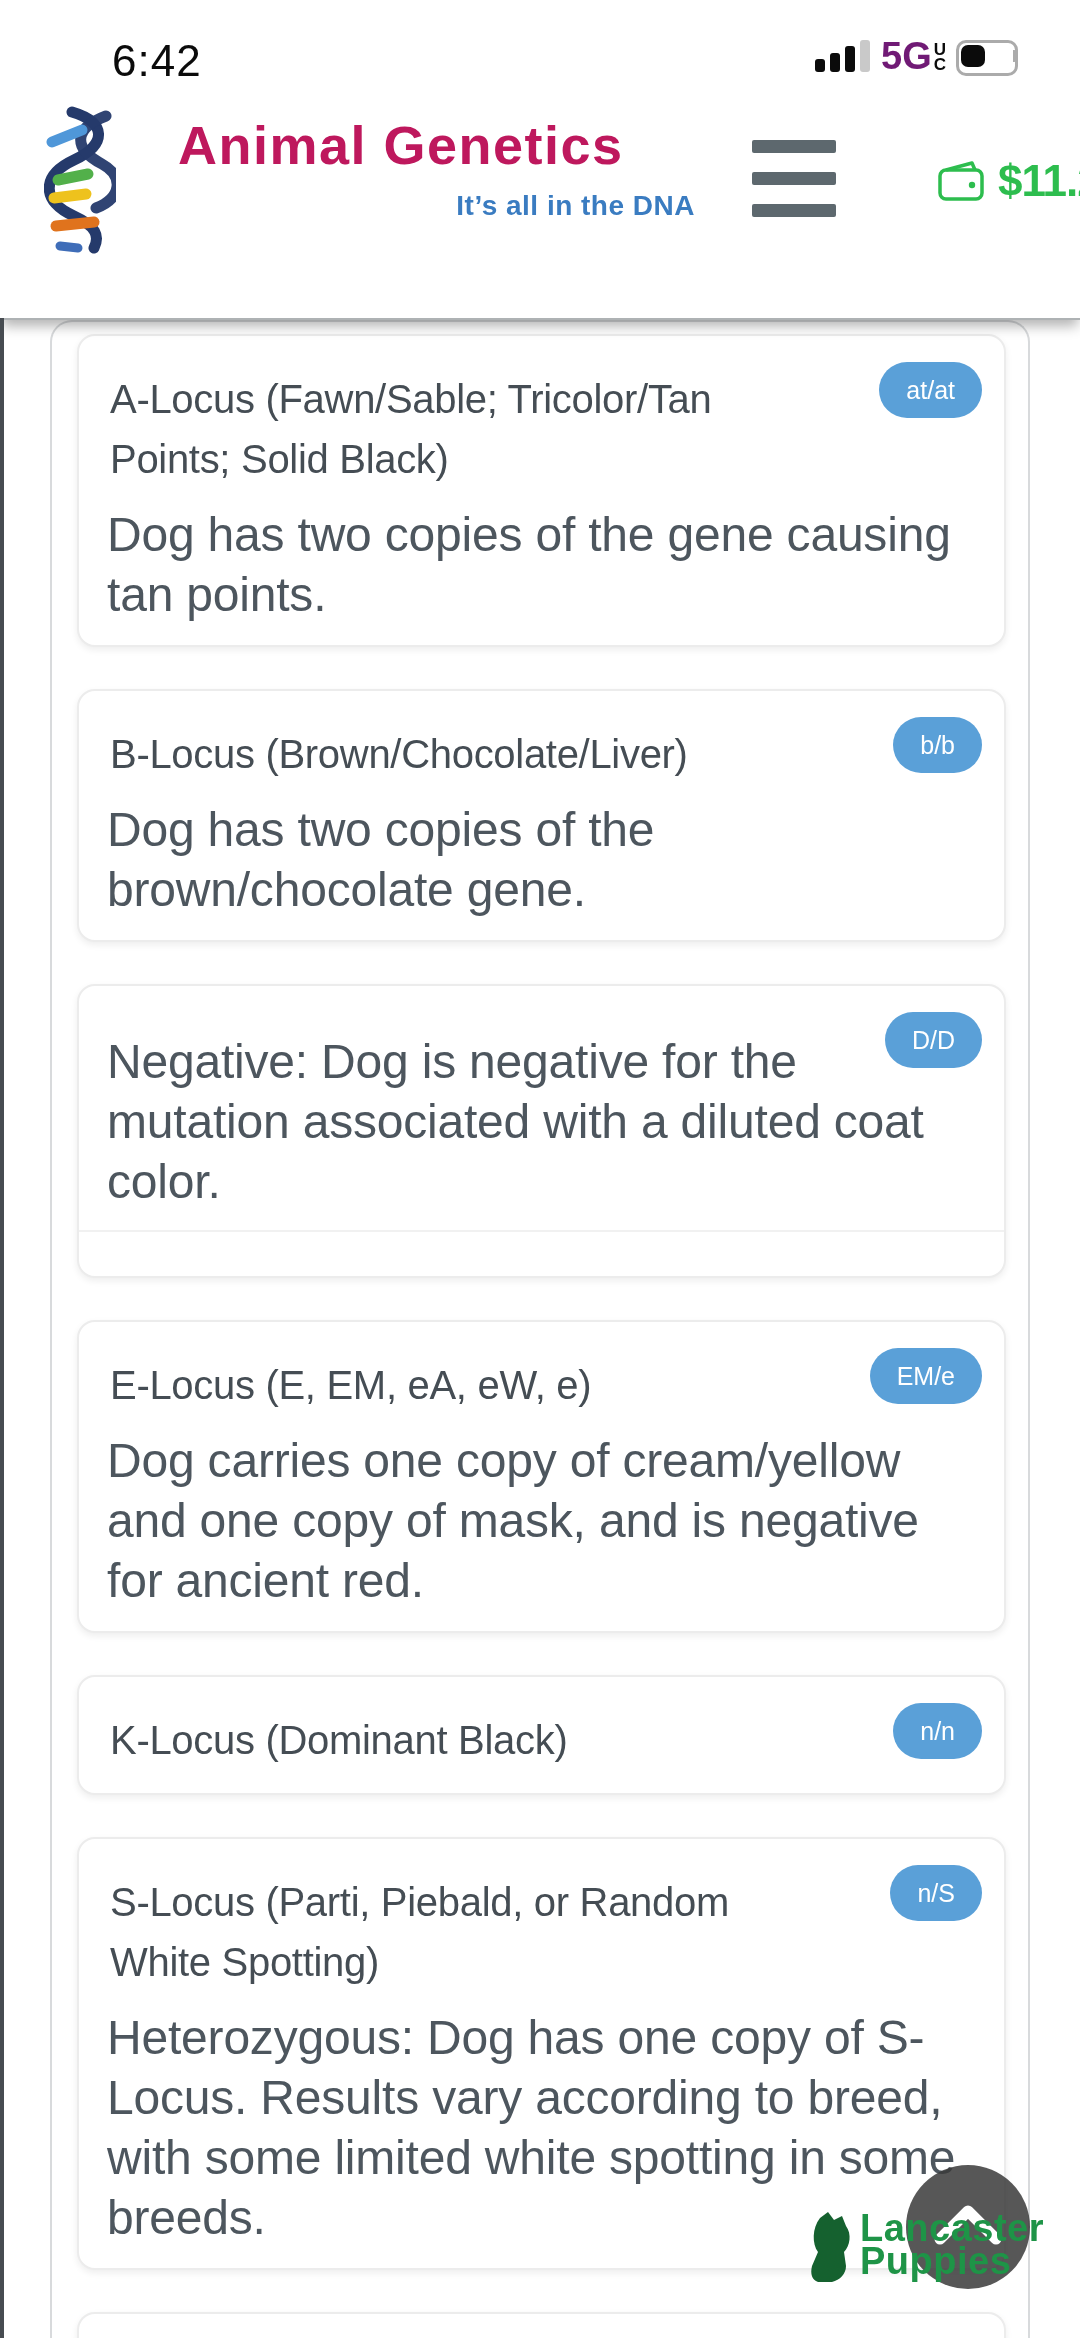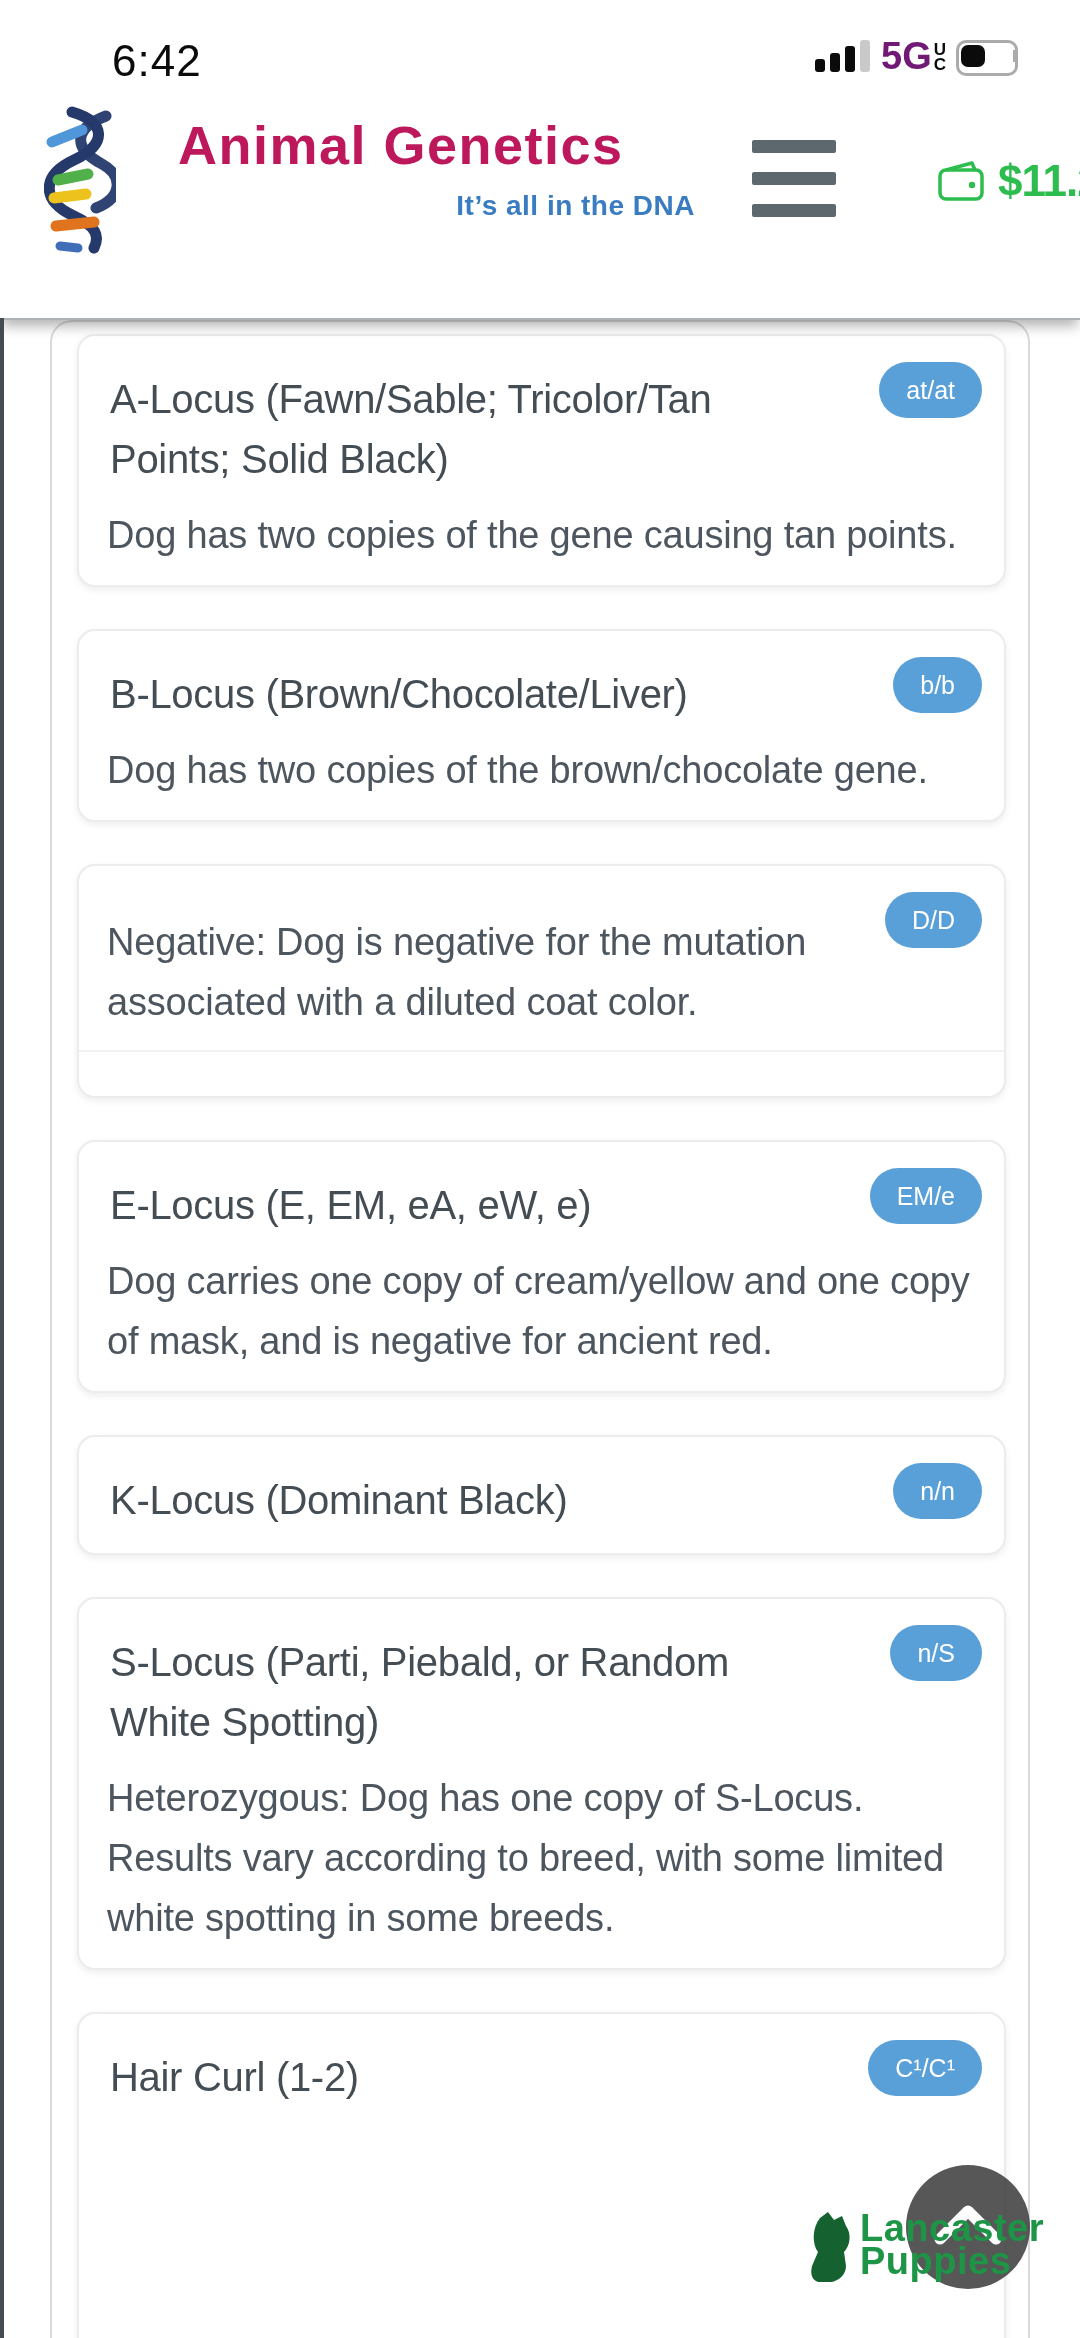--- a/index.html
+++ b/index.html
@@ -41,21 +41,21 @@
   .cart{position:absolute;left:938px;top:56px;display:flex;align-items:center;white-space:nowrap;cursor:pointer;}
   .cart-amount{font-size:44px;font-weight:600;color:#2dbd4e;margin-left:12px;letter-spacing:-1px;}
   
   .edge-strip{position:absolute;left:0;top:318px;width:4px;height:2020px;background:#474c51;z-index:26;}
   .container{position:absolute;left:50px;top:320px;width:976px;height:2018px;
     background:#fff;border:2px solid #d8dadc;border-bottom:none;border-radius:22px 22px 0 0;}
   .card{margin:42px 22px 0 25px;background:#fff;border:2px solid #ececec;border-radius:18px;
     box-shadow:0 3px 7px rgba(0,0,0,0.07);position:relative;padding:30px 26px 20px 28px;}
   .card.first{margin-top:12px;}
   .card-title{margin:3px;font-size:40px;line-height:60px;font-weight:400;color:#454d54;max-width:700px;letter-spacing:-0.3px;}
-  .card-body{margin:16px 0 0 0;font-size:38px;line-height:60px;font-weight:400;color:#4d565e;letter-spacing:-0.2px;}
+  .card-body{margin:16px 0 0 0;font-size:48px;line-height:60px;font-weight:400;color:#4d565e;letter-spacing:-0.2px;}
   .badge{position:absolute;right:22px;top:26px;height:56px;line-height:56px;padding:0 27px;
     background:#5aa0d8;color:#fff;font-size:25px;border-radius:28px;white-space:nowrap;}
   .card-divider{height:2px;background:#f1f1f1;margin:18px -26px 24px -28px;}
   .card.hair{min-height:300px;border-bottom:none;border-radius:18px 18px 0 0;}
   
   .scroll-top{position:absolute;left:906px;top:2165px;width:124px;height:124px;border:none;
     border-radius:50%;background:rgba(58,58,58,0.85);z-index:50;cursor:pointer;padding:0;}
   .watermark{position:absolute;left:810px;top:2212px;z-index:60;display:flex;align-items:flex-start;pointer-events:none;}
   .wm-text{margin-left:6px;font-size:38px;line-height:33px;font-weight:800;color:#1e9447;letter-spacing:0.5px;}
 </style>

